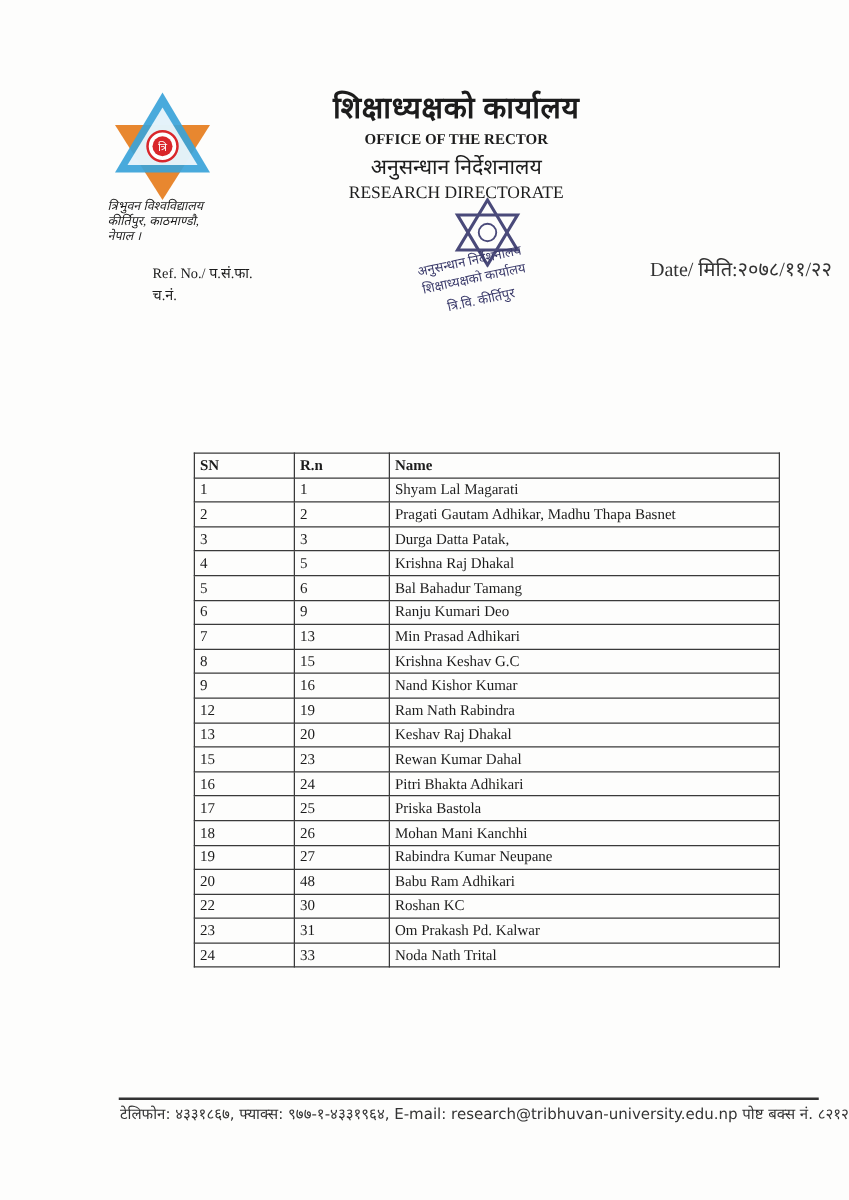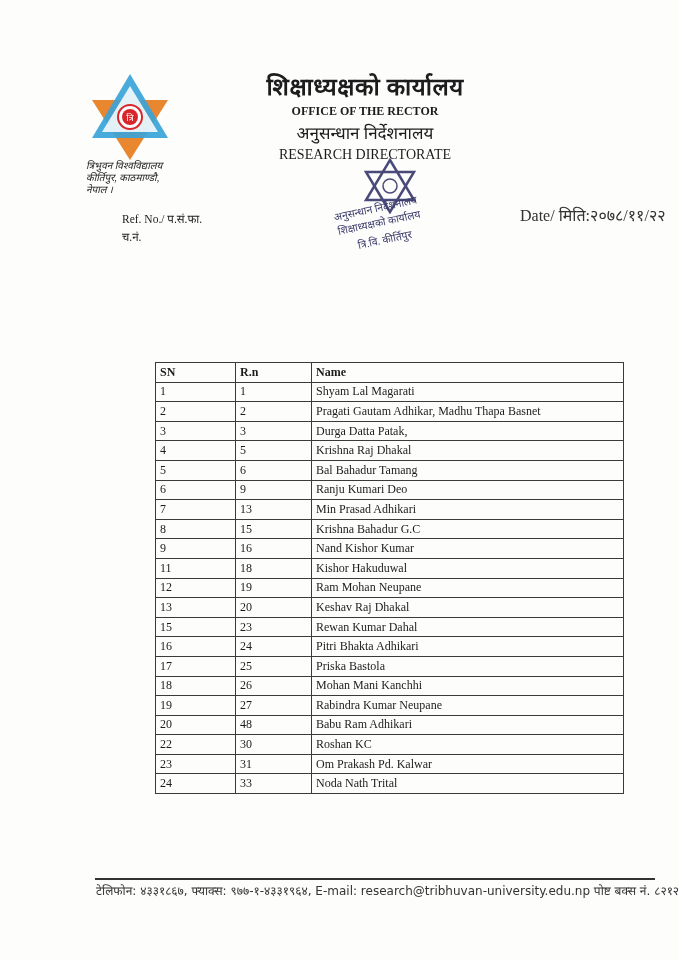--- a/index.html
+++ b/index.html
@@ -154,36 +154,31 @@
           <td>Ranju Kumari Deo</td>
         </tr>
         <tr>
           <td>7</td>
           <td>13</td>
           <td>Min Prasad Adhikari</td>
         </tr>
         <tr>
           <td>8</td>
           <td>15</td>
-          <td>Krishna Bahadur G.C</td>
+          <td>Krishna Keshav G.C</td>
         </tr>
         <tr>
           <td>9</td>
           <td>16</td>
           <td>Nand Kishor Kumar</td>
         </tr>
         <tr>
-          <td>11</td>
-          <td>18</td>
-          <td>Kishor Hakuduwal</td>
-        </tr>
-        <tr>
           <td>12</td>
           <td>19</td>
-          <td>Ram Mohan Neupane</td>
+          <td>Ram Nath Rabindra</td>
         </tr>
         <tr>
           <td>13</td>
           <td>20</td>
           <td>Keshav Raj Dhakal</td>
         </tr>
         <tr>
           <td>15</td>
           <td>23</td>
           <td>Rewan Kumar Dahal</td>

